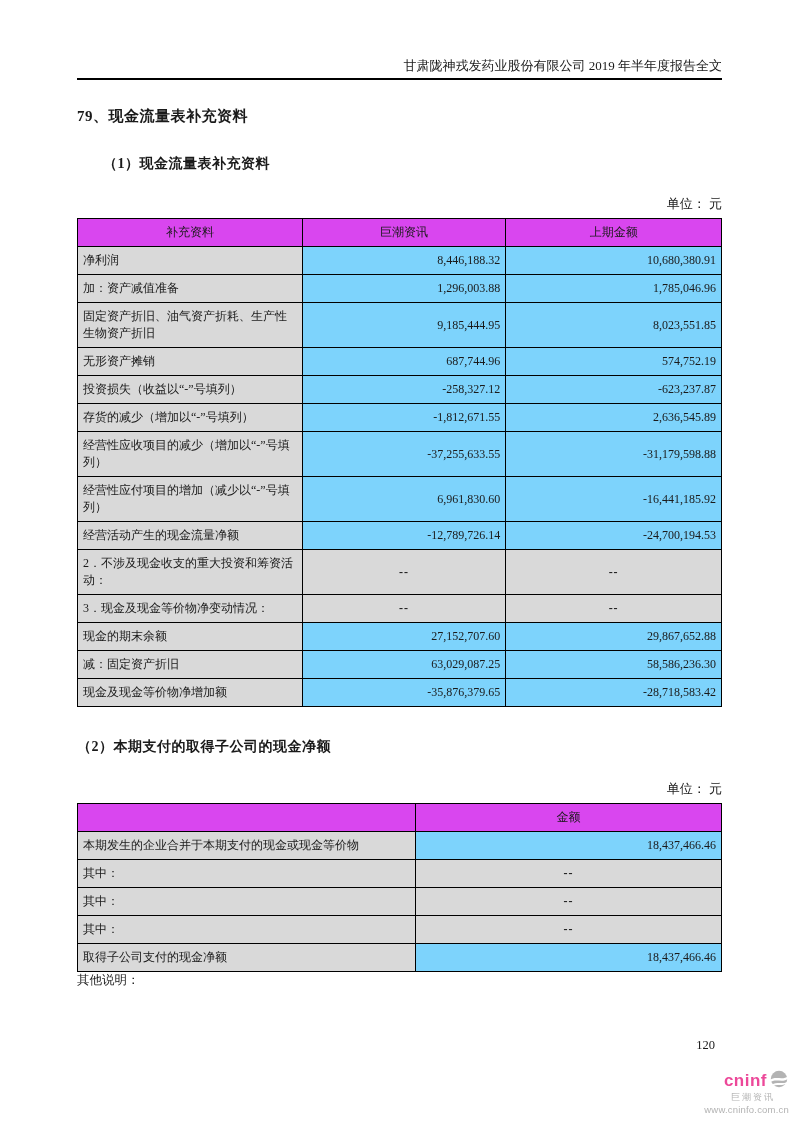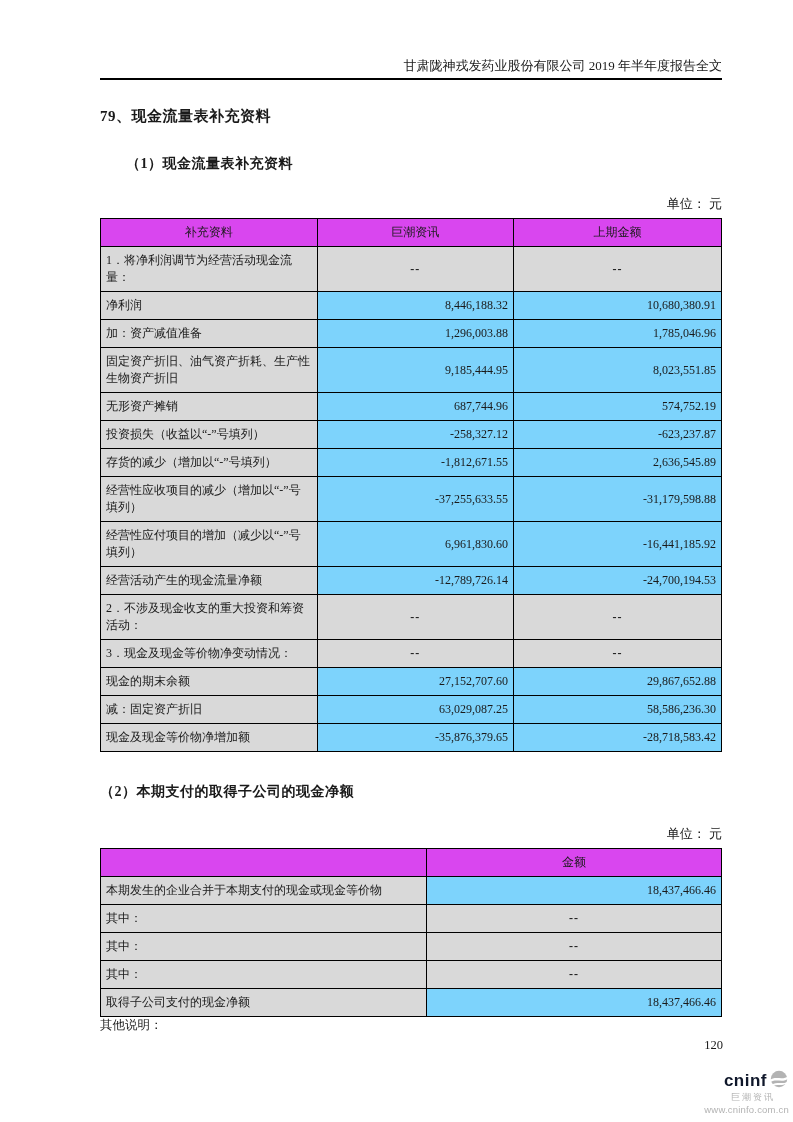--- a/index.html
+++ b/index.html
@@ -7,21 +7,21 @@
   body {
     font-family: "Liberation Serif", "DejaVu Serif", serif;
     color: #1a1a1a;
   }
   .page {
     position: relative;
     width: 793px;
     height: 1122px;
     margin: 0 auto;
     background: #ffffff;
-    padding: 57px 71px 0 100px;
+    padding: 57px 71px 0 77px;
     overflow: hidden;
   }
   .doc-header {
     text-align: right;
     font-size: 13px;
     line-height: 18px;
     padding-bottom: 3px;
     border-bottom: 2px solid #000000;
   }
   .section-title {
@@ -89,21 +89,21 @@
     text-align: center;
     font-weight: bold;
     letter-spacing: 1px;
   }
   .other-note {
     font-size: 12.5px;
   }
   .page-number {
     position: absolute;
     top: 1038px;
-    right: 70px;
+    right: 78px;
     font-size: 12.5px;
   }
   .footer-logo {
     position: absolute;
     top: 1070px;
     right: 4px;
     width: 100px;
     text-align: right;
     color: #b3b3b3;
     font-family: "Liberation Sans", "DejaVu Sans", sans-serif;
@@ -112,21 +112,21 @@
   .footer-logo .brand-row {
     display: flex;
     justify-content: flex-end;
     align-items: center;
     gap: 2px;
   }
   .footer-logo .brand-text {
     font-size: 17px;
     font-weight: bold;
     letter-spacing: 0.5px;
-    color: #0f172a;
+    color: #ec4899;
   }
   .footer-logo .cn-name {
     font-size: 9px;
     margin-top: 2px;
     margin-right: 14px;
     letter-spacing: 2px;
   }
   .footer-logo .site-url {
     font-size: 9.5px;
     margin-top: 3px;
@@ -156,25 +156,20 @@
     </colgroup>
     <thead>
       <tr>
         <th>补充资料</th>
         <th>巨潮资讯</th>
         <th>上期金额</th>
       </tr>
     </thead>
     <tbody>
         <tr>
-          <td class="cell-label">1．将净利润调节为经营活动现金流量：</td>
-          <td class="cell-dash">--</td>
-          <td class="cell-dash">--</td>
-        </tr>
-        <tr>
           <td class="cell-label">净利润</td>
           <td class="cell-num">8,446,188.32</td>
           <td class="cell-num">10,680,380.91</td>
         </tr>
         <tr>
           <td class="cell-label">加：资产减值准备</td>
           <td class="cell-num">1,296,003.88</td>
           <td class="cell-num">1,785,046.96</td>
         </tr>
         <tr>

